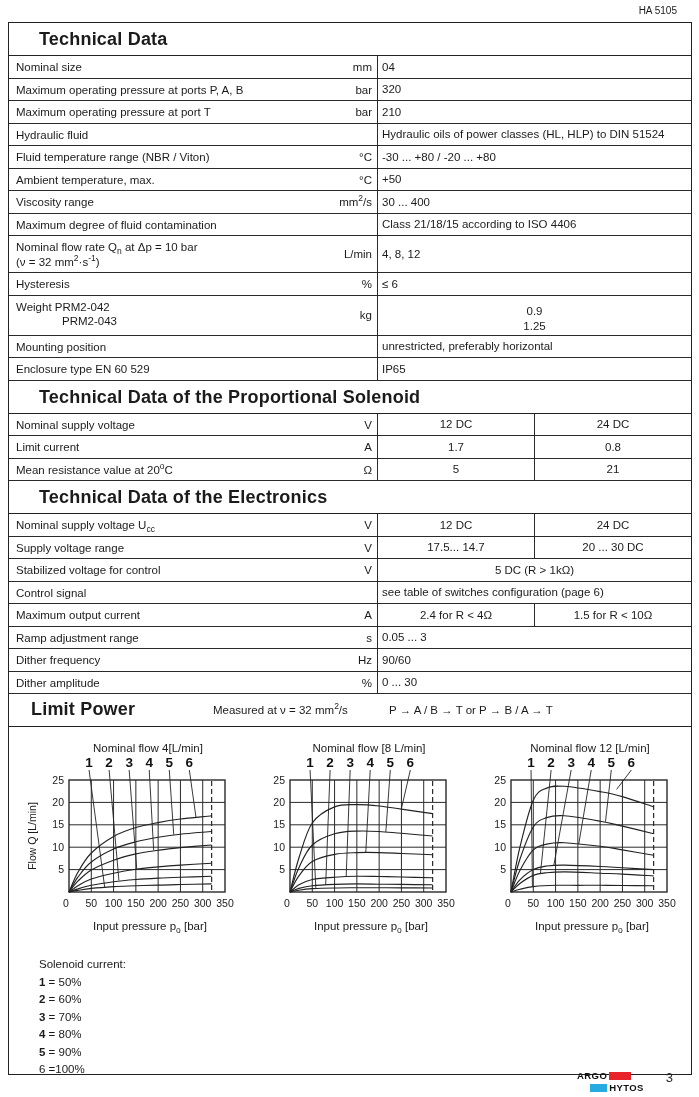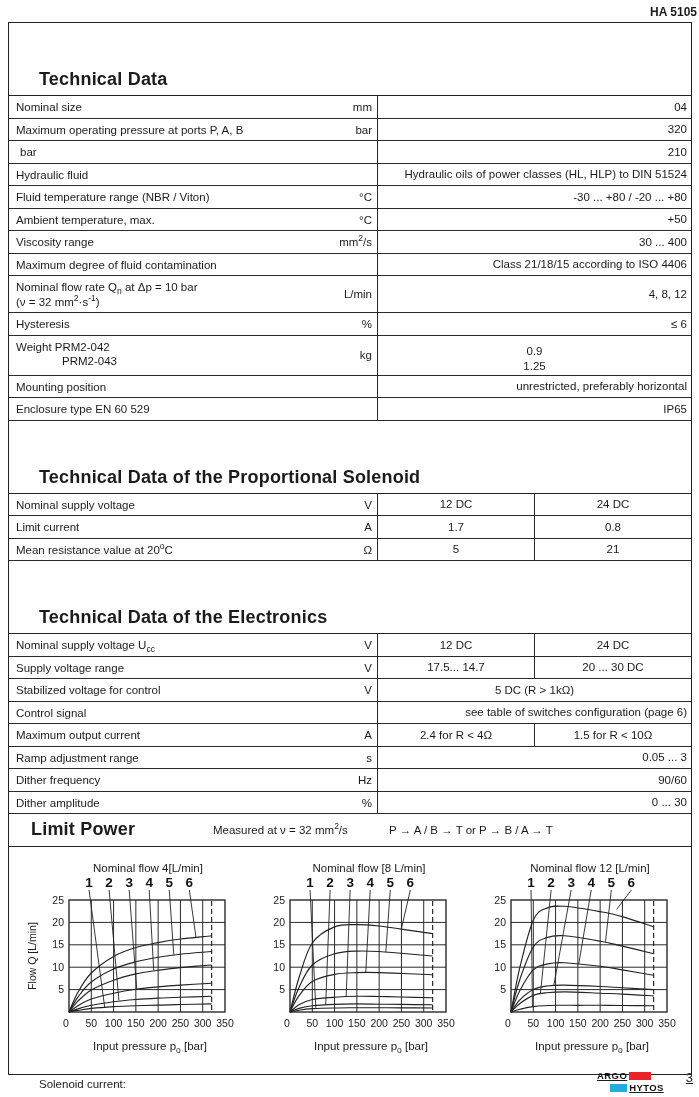--- a/index.html
+++ b/index.html
@@ -3,62 +3,62 @@
 <meta charset="utf-8">
 <style>
   html,body{margin:0;padding:0;}
   body{
     width:699px;height:1097px;position:relative;overflow:hidden;
     background:#fff;color:#1b1b1b;
     font-family:"Liberation Sans","DejaVu Sans",sans-serif;
     -webkit-font-smoothing:antialiased;
   }
   sub,sup{font-size:8.5px;line-height:0;}
-  .doc-code{position:absolute;top:5px;right:2px;font-size:12px;font-weight:bold;}
+  .doc-code{position:absolute;top:5px;right:22px;font-size:10px;}
   .frame{
     position:absolute;left:8px;top:22px;width:684px;height:1053px;
     border:1.6px solid #222;box-sizing:border-box;background:#fff;
   }
   .sec-h{
     font-size:18px;font-weight:bold;letter-spacing:.2px;
-    padding:6px 0 5px 30px;border-bottom:1.3px solid #222;margin-top:40px;
+    padding:6px 0 5px 30px;border-bottom:1.3px solid #222;
   }
   
   .t-row{display:flex;border-bottom:1px solid #2a2a2a;font-size:11.5px;min-height:21px;}
   .cell-left{
     width:369px;min-width:369px;box-sizing:border-box;display:flex;
     justify-content:flex-start;padding:4px 5px 3px 7px;
     border-right:1.2px solid #2a2a2a;line-height:14.5px;
   }
   .lbl{flex:1;}
   .lbl .l2.ind{padding-left:46px;}
   .unit{align-self:center;white-space:nowrap;padding-left:4px;}
   .cell-right{flex:1;display:flex;text-align:center;line-height:14.5px;}
-  .cell-right.single{align-items:center;justify-content:flex-end;padding:3px 4px;}
+  .cell-right.single{align-items:center;justify-content:flex-start;padding:3px 4px;}
   .half{flex:1;display:flex;align-items:center;justify-content:center;padding:3px 4px;}
   .half.second{border-left:1.2px solid #2a2a2a;}
   .stackwrap{flex:1;display:flex;flex-direction:column;justify-content:center;line-height:15.5px;margin-top:8px;}
   
   .lp{display:flex;align-items:center;border-bottom:1.3px solid #222;padding:5px 0 6px;gap:12px;}
   .lp-title{font-size:18px;font-weight:bold;padding-left:22px;width:170px;letter-spacing:.2px;}
   .lp-note{font-size:11.5px;width:164px;}
   .lp-path{font-size:11.5px;}
   
   .charts{display:flex;padding:15px 0 0 18px;}
   .chart{width:212px;}
   .chart + .chart{margin-left:9px;}
   .chart-title{font-size:11.5px;text-align:center;padding-left:30px;margin-bottom:0;}
   .chart svg{display:block;}
   .chart-xlabel{font-size:11.5px;text-align:center;padding-left:34px;margin-top:2px;}
   
   .legend{padding:24px 0 0 30px;font-size:11.5px;line-height:17.5px;}
   .legend .num{font-weight:bold;}
   .legend .num.plain{font-weight:normal;}
   
-  .footer{position:absolute;right:6px;bottom:4px;display:flex;align-items:flex-start;text-decoration:underline;}
+  .footer{position:absolute;right:26px;bottom:4px;display:flex;align-items:flex-start;}
   .pageno{font-size:13px;margin-left:22px;color:#2a2a2a;}
   .logo{display:grid;grid-template-columns:auto auto;column-gap:2px;row-gap:1px;align-items:center;}
   .logo .argo,.logo .hytos{font-size:9.5px;font-weight:bold;letter-spacing:.4px;color:#111;}
   .logo .red{width:22px;height:8px;}
   .logo .blue{width:17px;height:8px;justify-self:end;}
 </style>
 </head>
 <body>
 
 <div class="doc-code">HA 5105</div>
@@ -84,20 +84,23 @@
             <div class="l1">Maximum operating pressure at ports  P, A, B</div>
           </div>
           <div class="unit">bar</div>
         </div>
         <div class="cell-right single">
           <div>320</div>
         </div>
       </div>
       <div class="t-row">
         <div class="cell-left">
+          <div class="lbl">
+            <div class="l1">Maximum operating pressure at port  T</div>
+          </div>
           <div class="unit">bar</div>
         </div>
         <div class="cell-right single">
           <div>210</div>
         </div>
       </div>
       <div class="t-row">
         <div class="cell-left">
           <div class="lbl">
             <div class="l1">Hydraulic fluid</div>

